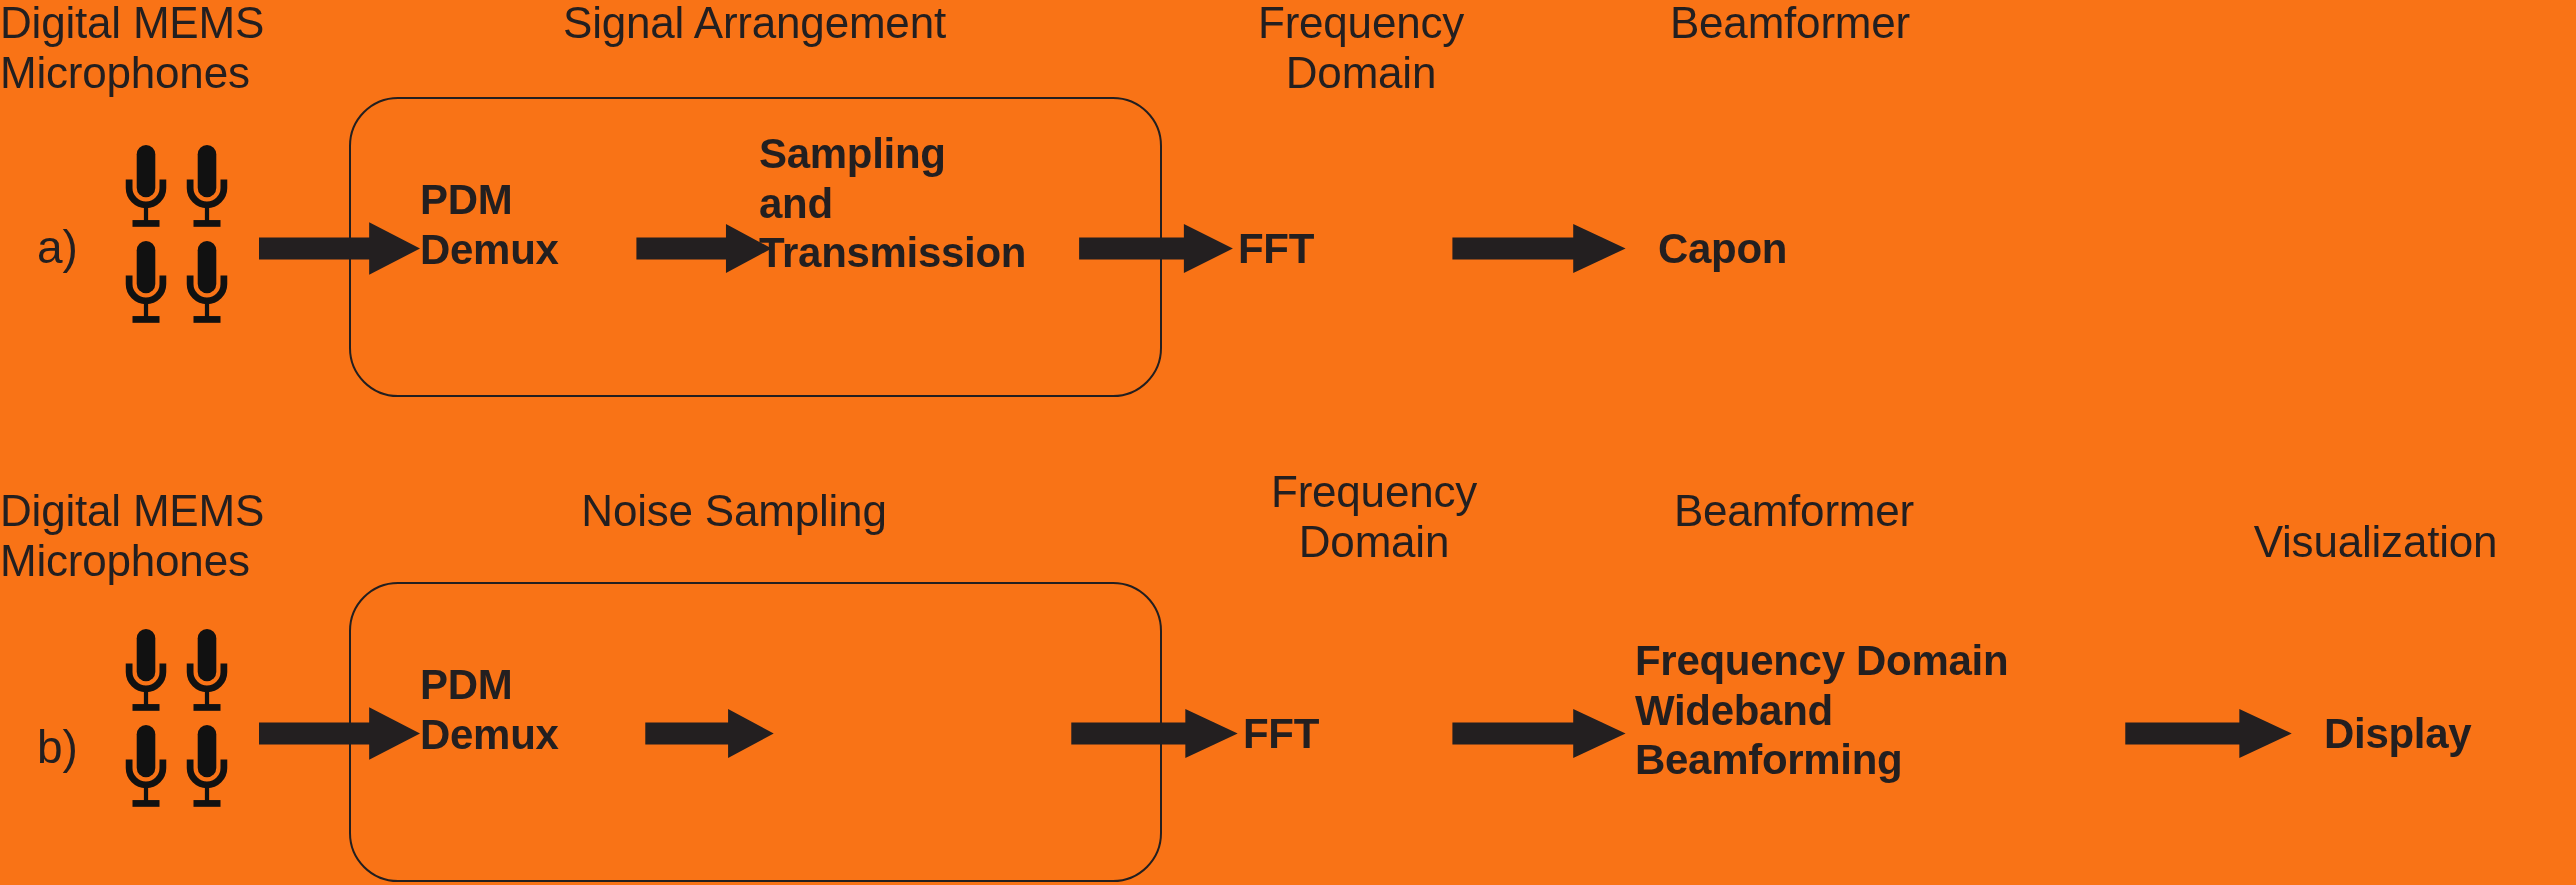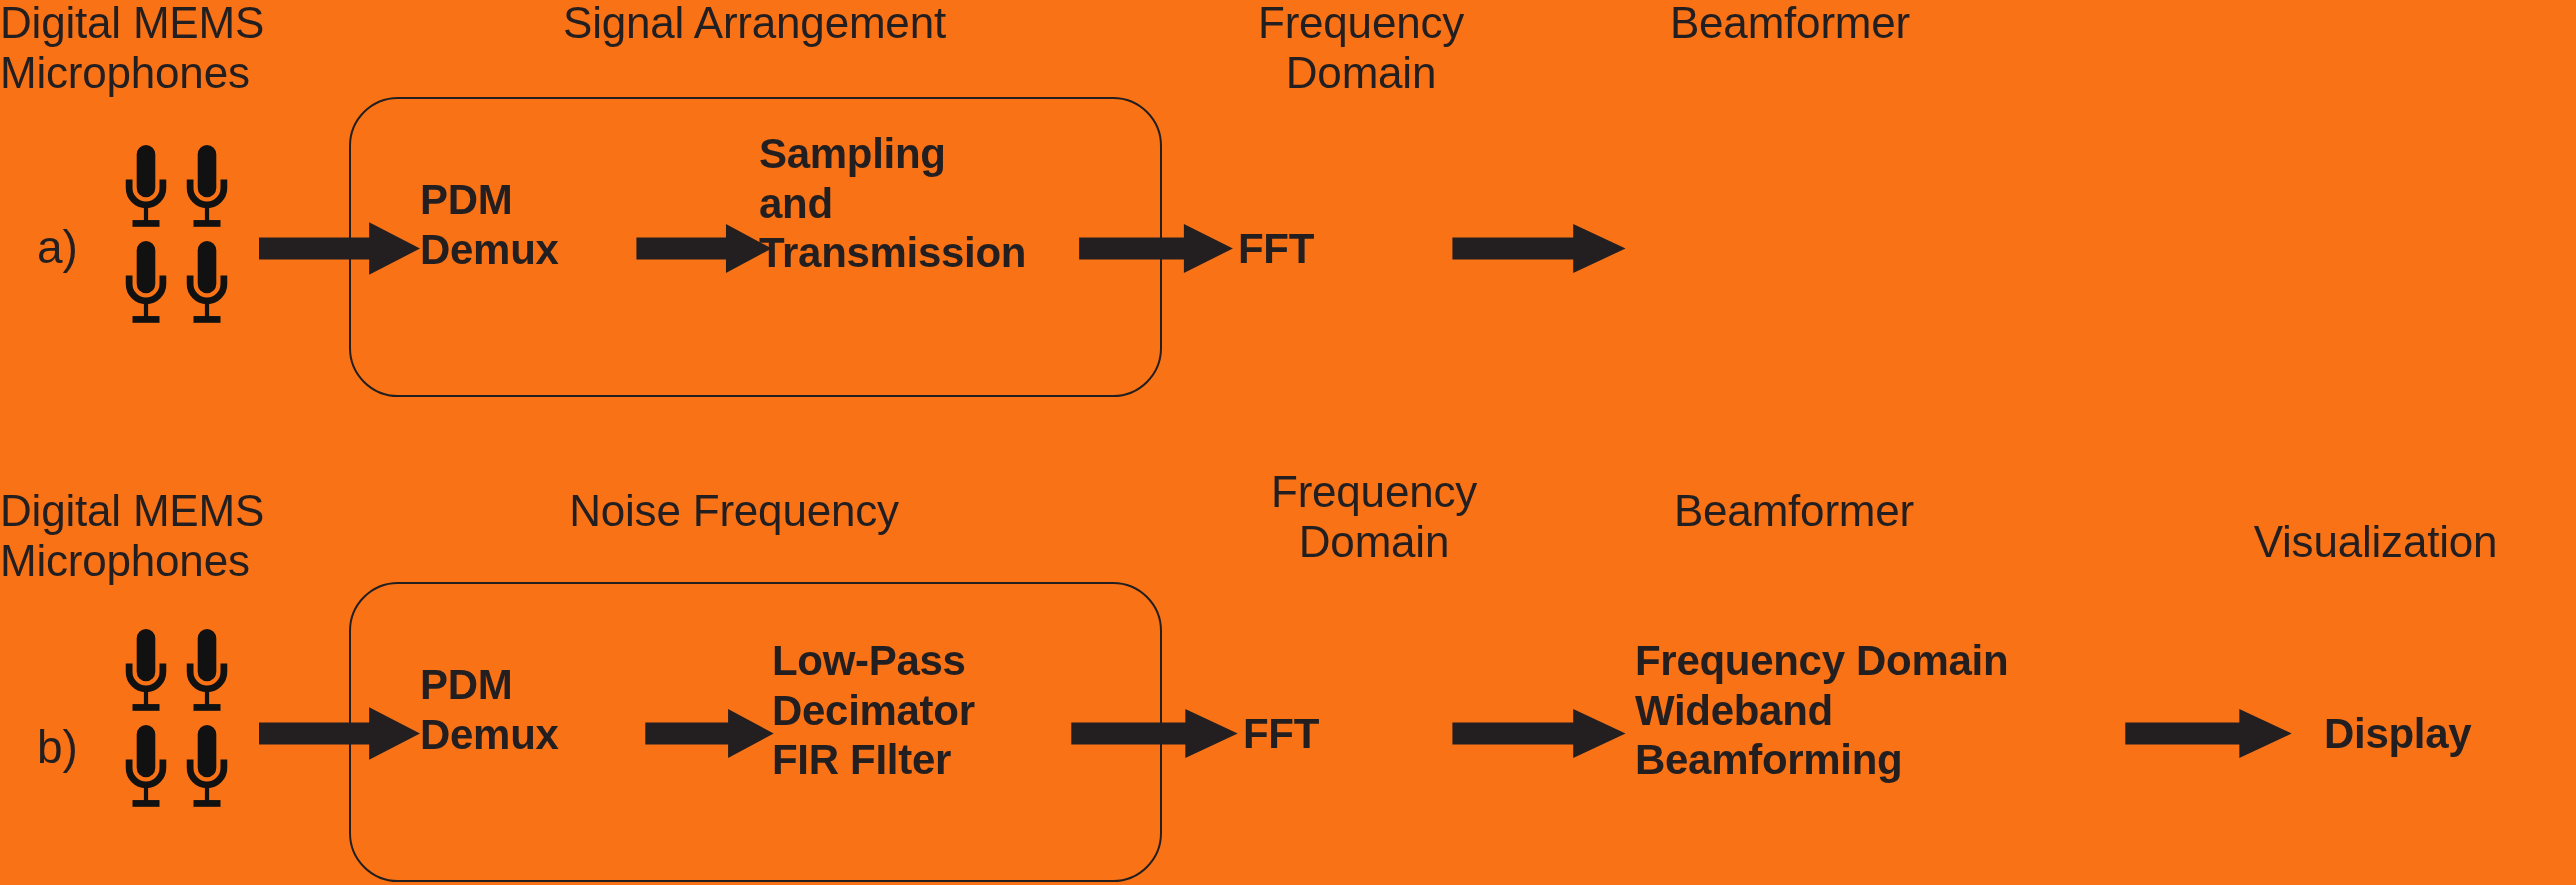--- a/index.html
+++ b/index.html
@@ -145,25 +145,26 @@
   </div>
 
   <div class="abs stage" style="left:1238px; top:224px; width:212px;">FFT</div>
 
   <div class="abs arrow" style="left:1452px; top:224px;">
     <svg width="174" height="49" viewBox="0 0 205 58" aria-hidden="true">
       <path d="M0 16 H143 V0 L205 29 L143 58 V42 H0 Z" fill="#231f20"></path>
     </svg>
   </div>
 
+  <div class="abs stage" style="left:1658px; top:224px; width:271px;">Capon</div>
 
   <div class="abs hdr" style="left:0px; top:486px; width:339px; text-align:left;">Digital MEMS
 Microphones</div>
 
-  <div class="abs hdr" style="left:471px; top:486px; width:526px;">Noise Frequency</div>
+  <div class="abs hdr" style="left:471px; top:486px; width:526px;">Noise Sampling</div>
 
   <div class="abs hdr" style="left:1196px; top:467px; width:356px;">Frequency
 Domain</div>
 
   <div class="abs hdr" style="left:1586px; top:486px; width:416px;">Beamformer</div>
 
   <div class="abs hdr" style="left:2176px; top:486px; width:399px;margin-top:31px;">Visualization</div>
 
   <div class="abs panel-label" style="left:37px; top:724px;">b)</div>
 
@@ -212,23 +213,20 @@
 
   <div class="abs stage" style="left:420px; top:660px; width:246px;">PDM
 Demux</div>
 
   <div class="abs arrow" style="left:645px; top:709px;">
     <svg width="129" height="49" viewBox="0 0 152 58" aria-hidden="true">
       <path d="M0 16 H98 V0 L152 29 L98 58 V42 H0 Z" fill="#231f20"></path>
     </svg>
   </div>
 
-  <div class="abs stage" style="left:772px; top:636px; width:314px;">Low-Pass
-Decimator
-FIR FIlter</div>
 
   <div class="abs arrow" style="left:1071px; top:709px;">
     <svg width="167" height="49" viewBox="0 0 197 58" aria-hidden="true">
       <path d="M0 16 H135 V0 L197 29 L135 58 V42 H0 Z" fill="#231f20"></path>
     </svg>
   </div>
 
   <div class="abs stage" style="left:1243px; top:709px; width:212px;">FFT</div>
 
   <div class="abs arrow" style="left:1452px; top:709px;">

